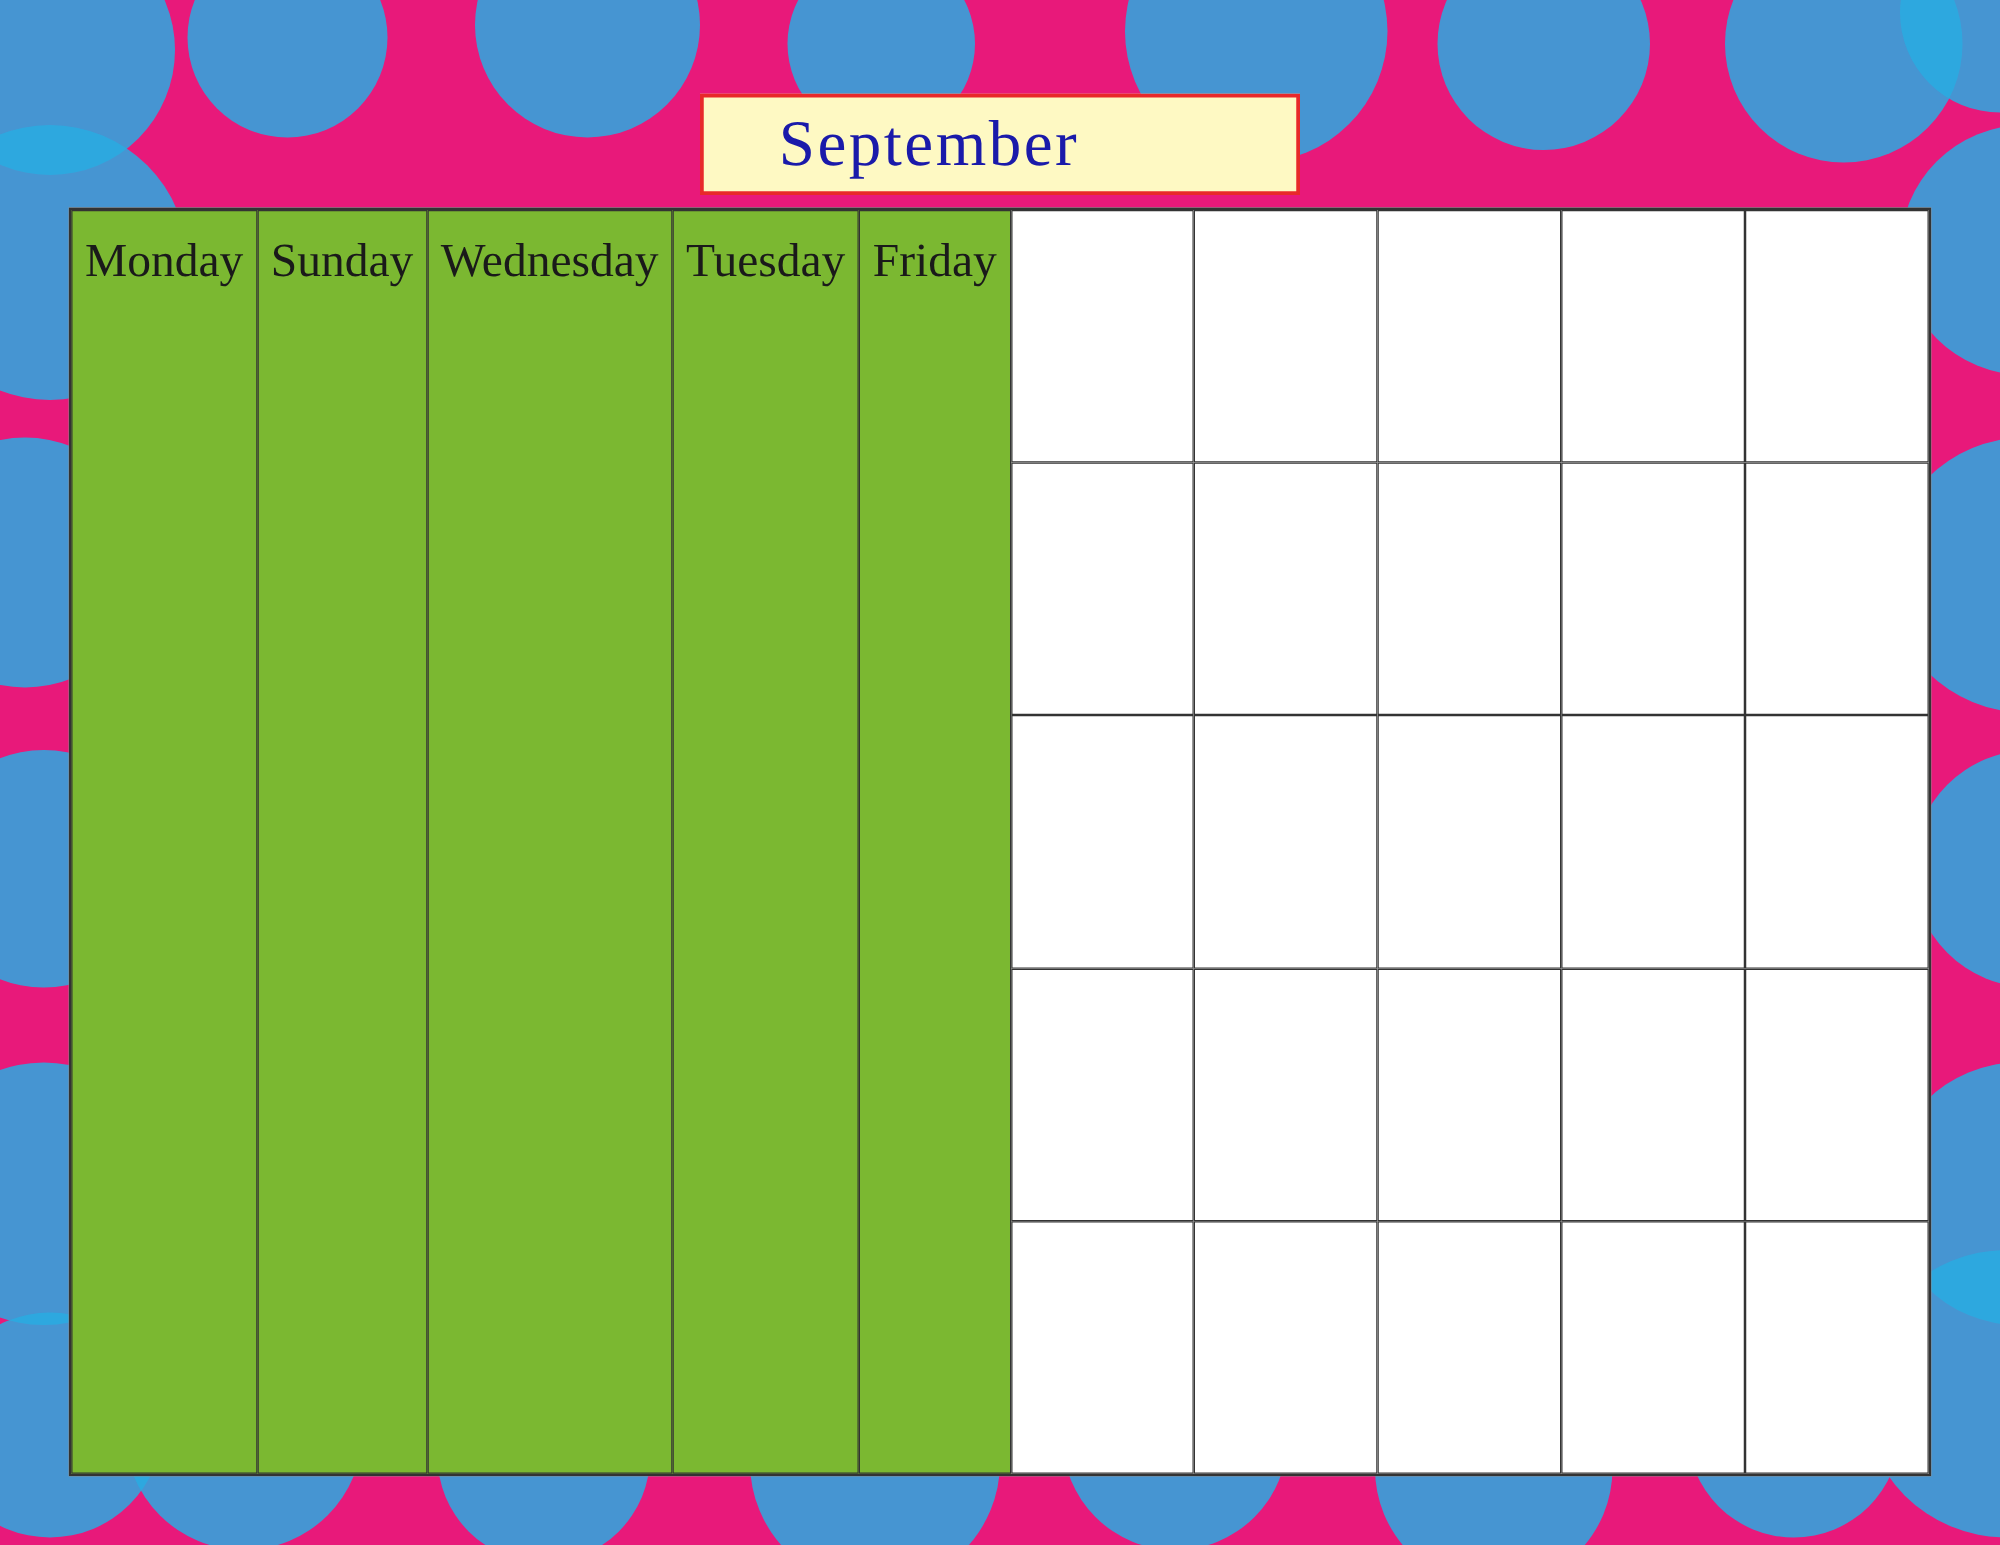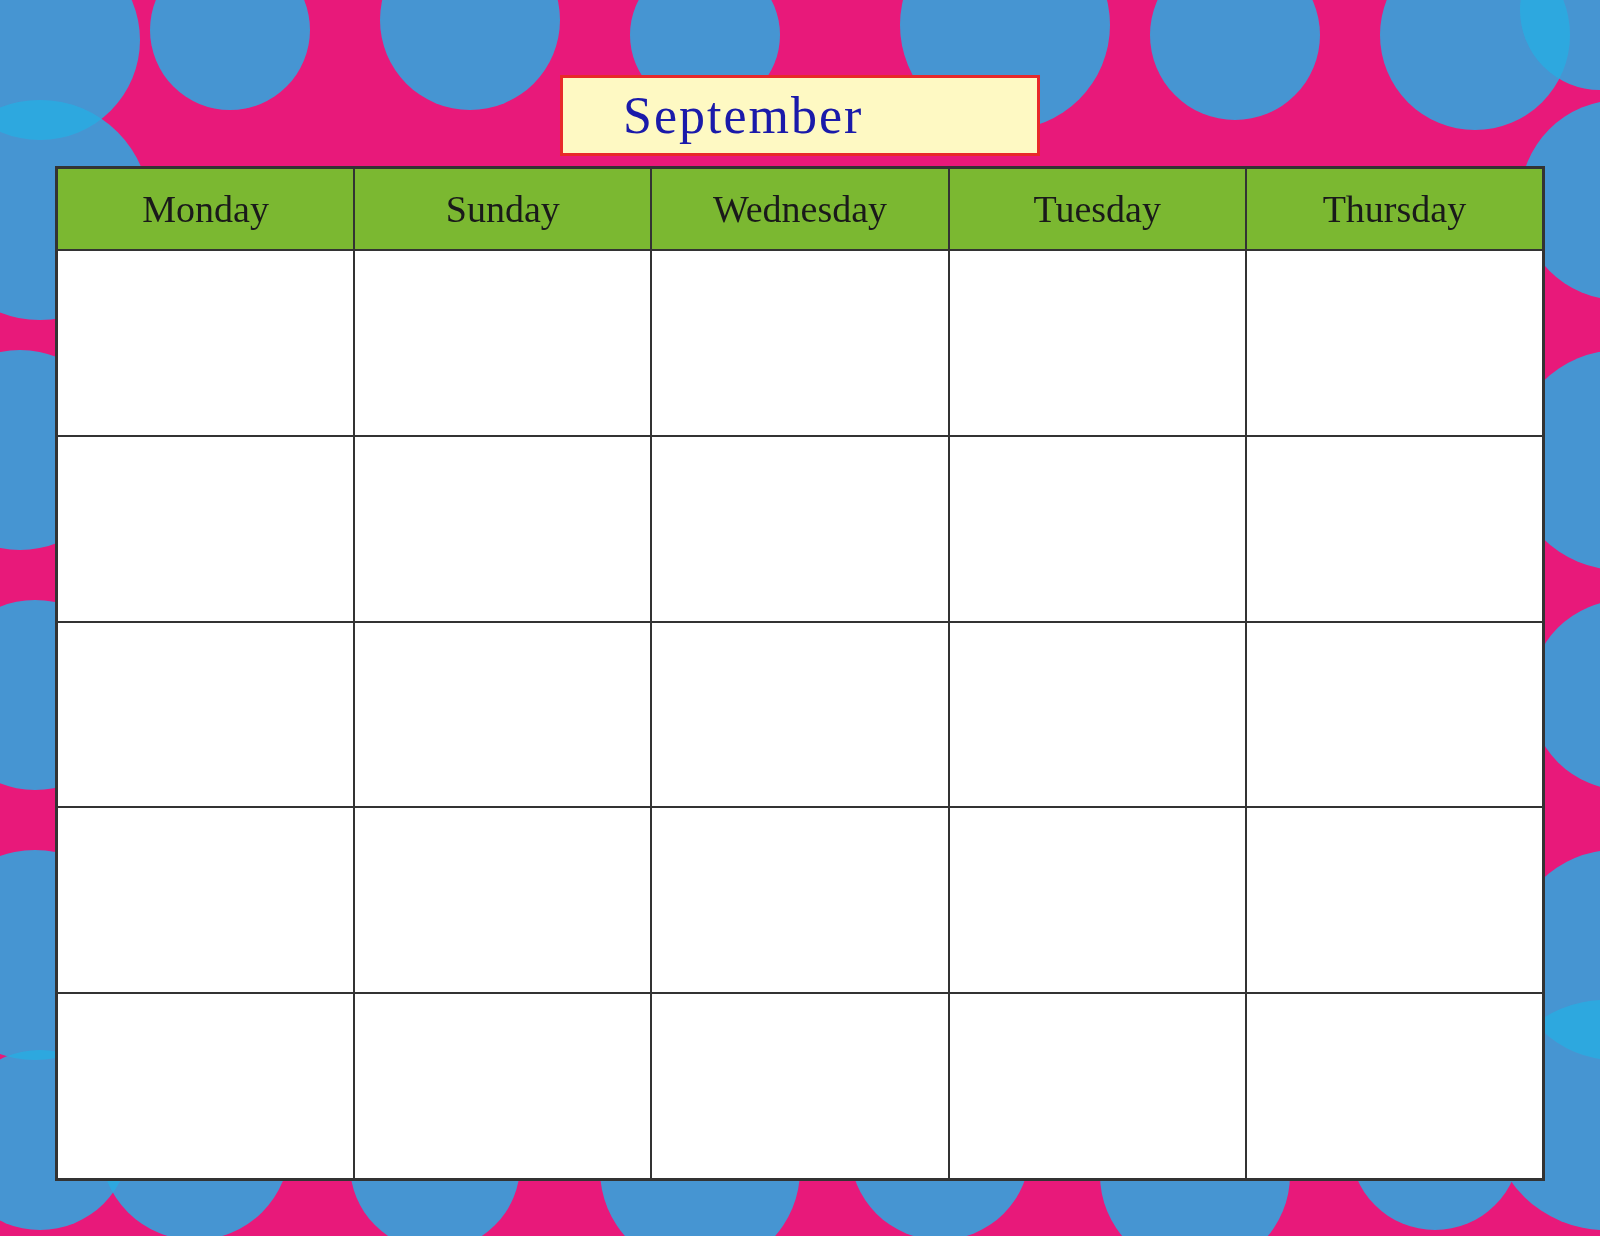--- a/index.html
+++ b/index.html
@@ -62,21 +62,21 @@
       letter-spacing: 2px;
     }
 
     .calendar-grid {
       flex: 1;
       border: 2px solid #333;
       border-collapse: collapse;
       width: 100%;
       background: white;
       display: flex;
-      flex-direction: column;
+      flex-direction: row;
     }
 
     .header-row {
       display: flex;
       background-color: #7bb831;
     }
 
     .header-cell {
       flex: 1;
       padding: 18px 10px;
@@ -142,21 +142,21 @@
       <span class="title-text">September</span>
     </div>
   </div>
 
   <div class="calendar-grid">
     <div class="header-row" id="header-row">
         <div class="header-cell">Monday</div>
         <div class="header-cell">Sunday</div>
         <div class="header-cell">Wednesday</div>
         <div class="header-cell">Tuesday</div>
-        <div class="header-cell">Thursday</div>
+        <div class="header-cell">Friday</div>
       </div>
     <div class="body-rows" id="calendar-body">
         <div class="calendar-row">
           <div class="calendar-cell"></div>
           <div class="calendar-cell"></div>
           <div class="calendar-cell"></div>
           <div class="calendar-cell"></div>
           <div class="calendar-cell"></div>
         </div>
         <div class="calendar-row">

